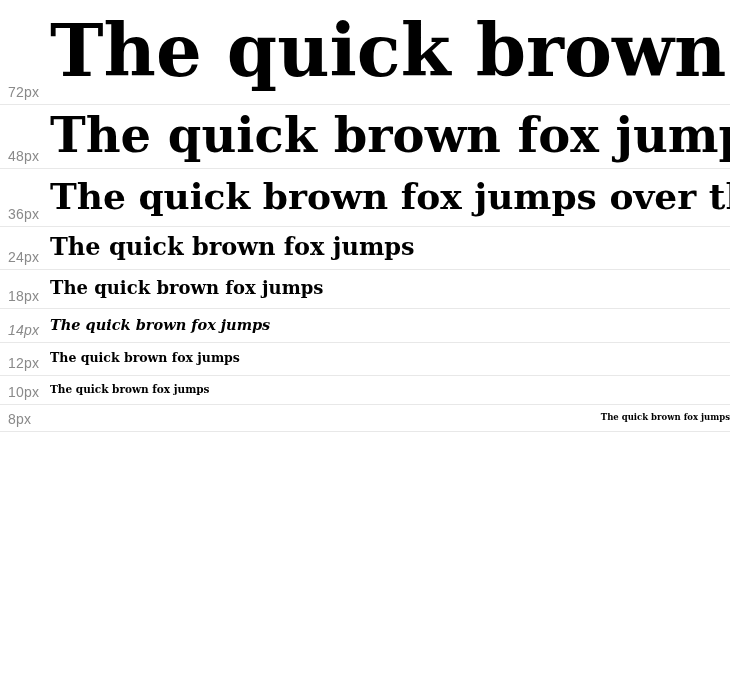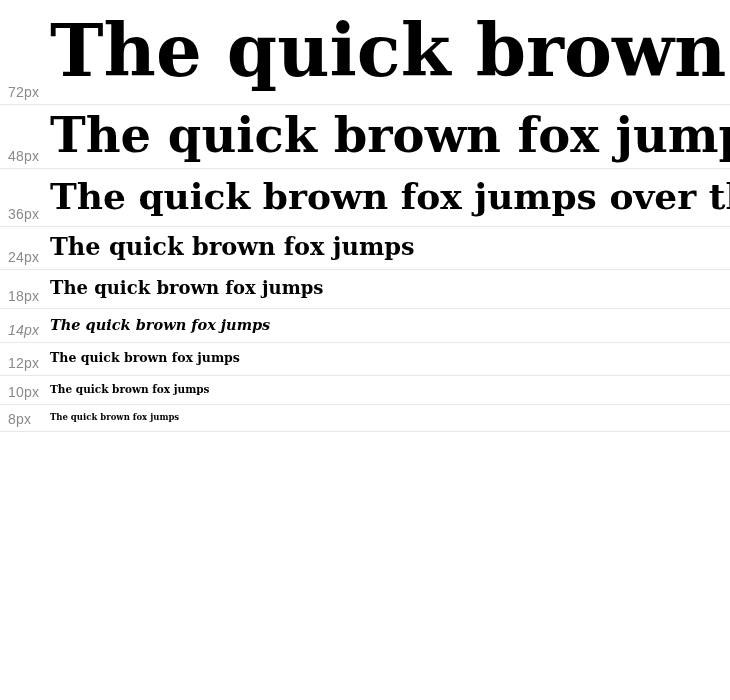--- a/index.html
+++ b/index.html
@@ -79,18 +79,18 @@
       <span class="sample" style="font-size: 14.5px; line-height: 31px;">The quick brown fox jumps</span>
     </div>
     <div class="row" style="height: 32px;">
       <span class="size-label">12px</span>
       <span class="sample" style="font-size: 12.5px; line-height: 30px;">The quick brown fox jumps</span>
     </div>
     <div class="row" style="height: 28px;">
       <span class="size-label">10px</span>
       <span class="sample" style="font-size: 10.5px; line-height: 26px;">The quick brown fox jumps</span>
     </div>
-    <div class="row" style="height: 26px;">
+    <div class="row" style="height: 26px; text-align: right;">
       <span class="size-label">8px</span>
       <span class="sample" style="font-size: 8.5px; line-height: 24px;">The quick brown fox jumps</span>
     </div>
   </div>
 <div class="filler" style="height: 268px;"></div>
 
 </body></html>

